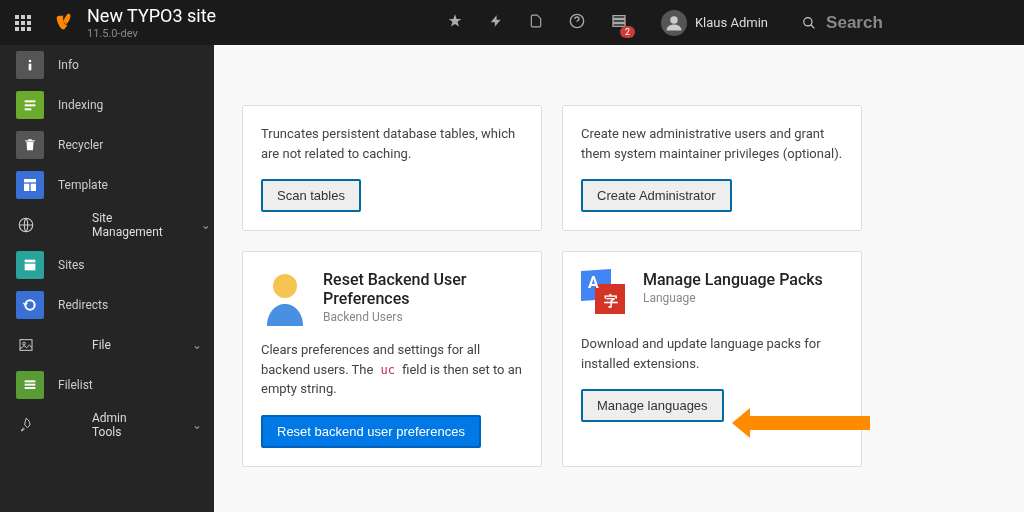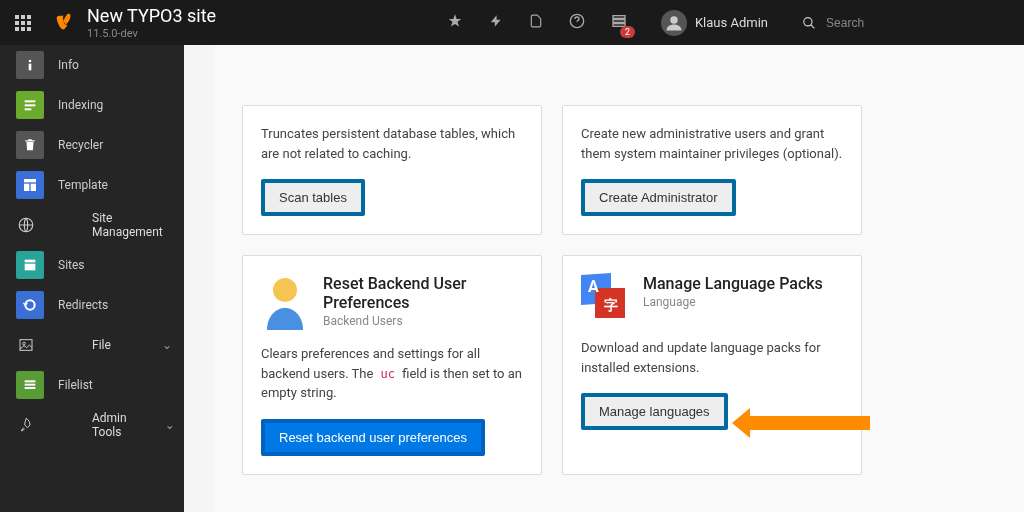--- a/index.html
+++ b/index.html
@@ -14,42 +14,42 @@
 .logo { width: 30px; height: 30px; margin: 0 8px 0 4px; display: flex; align-items: center; justify-content: center; }
 .site-info { display: flex; flex-direction: column; line-height: 1.2; }
 .site-title { font-size: 18px; color: #fff; }
 .site-version { font-size: 11px; color: #888; }
 .topbar-mid { flex: 1; display: flex; justify-content: flex-end; align-items: center; gap: 26px; padding-right: 18px; }
 .topbar-icon { color: #aaa; cursor: pointer; position: relative; }
 .badge { position: absolute; bottom: -6px; right: -8px; background: #c83c3c; color: #fff; border-radius: 8px; font-size: 9px; padding: 1px 5px; }
 .user { display: flex; align-items: center; gap: 8px; padding: 0 16px; cursor: pointer; }
 .avatar { width: 26px; height: 26px; border-radius: 50%; background: #555; display: flex; align-items: center; justify-content: center; }
 .search-wrap { display: flex; align-items: center; gap: 10px; padding: 0 18px; cursor: text; width: 240px; }
-.search-input { background: transparent; border: none; color: #ef4444; font-size: 12px; outline: none; width: 100%; }
+.search-input { background: transparent; border: none; color: #ef4444; font-size: 17px; outline: none; width: 100%; font-weight: bold; }
 .search-input::placeholder { color: #888; }
 
 
-.sidebar { position: absolute; top: 45px; left: 0; width: 184px; height: 467px; background: #252525; color: #ccc; overflow: hidden; font-size: 12px; }
+.sidebar { position: absolute; top: 45px; left: 0; width: 214px; height: 467px; background: #252525; color: #ccc; overflow: hidden; font-size: 12px; }
 .mod { display: flex; align-items: center; height: 40px; padding: 0 12px; cursor: pointer; }
 .mod.sub { padding-left: 16px; }
 .mod.active { background: #424242; }
 .mod-icon { width: 28px; height: 28px; display: flex; align-items: center; justify-content: center; border-radius: 2px; margin-right: 14px; flex-shrink: 0; }
 .mod-label { flex: 1; }
 .mod-chevron { color: #999; }
 .mod.group { color: #ddd; font-size: 12px; gap: 38px; }
 .mod.group .mod-icon { background: transparent; }
 .active-wrap { margin: 4px 8px; background: #3a3a3a; border-radius: 2px; }
 
 
 .content { position: absolute; top: 45px; left: 214px; right: 0; bottom: 0; overflow-y: auto; background: #eeeeee; }
 .content-inner { padding: 60px 28px 28px; background: #f9f9f9; min-height: 100%; margin: 0; }
 .cards-row { display: flex; gap: 20px; margin-bottom: 20px; }
 .card { background: #fff; border: 1px solid #ddd; border-radius: 2px; padding: 18px; width: 300px; }
 .card-desc { color: #444; line-height: 1.5; margin-bottom: 16px; font-size: 13px; }
-.card-btn { background: #eee; border: 4px solid #0369a1; padding: 7px 14px; font-size: 13px; cursor: pointer; border-radius: 2px; color: #333; }
+.card-btn { background: #eee; border: 2px solid #0369a1; padding: 7px 14px; font-size: 13px; cursor: pointer; border-radius: 2px; color: #333; }
 .card-btn.primary { background: #0078e6; color: #fff; border-color: #0062bf; }
 .card-head { display: flex; gap: 14px; margin-bottom: 16px; }
 .card-avatar { width: 48px; height: 48px; flex-shrink: 0; }
 .card-title { font-size: 16px; font-weight: 500; color: #222; }
 .card-subtitle { font-size: 12px; color: #888; margin-top: 2px; }
 code { font-family: monospace; color: #c7254e; padding: 1px 4px; font-size: 12px; }
 
 
 .arrow { position: absolute; width: 120px; height: 14px; background: #ff8c00; top: 416px; left: 750px; }
 .arrow::before { content: ""; position: absolute; left: -18px; top: -8px; border-right: 18px solid #ff8c00; border-top: 15px solid transparent; border-bottom: 15px solid transparent; }

